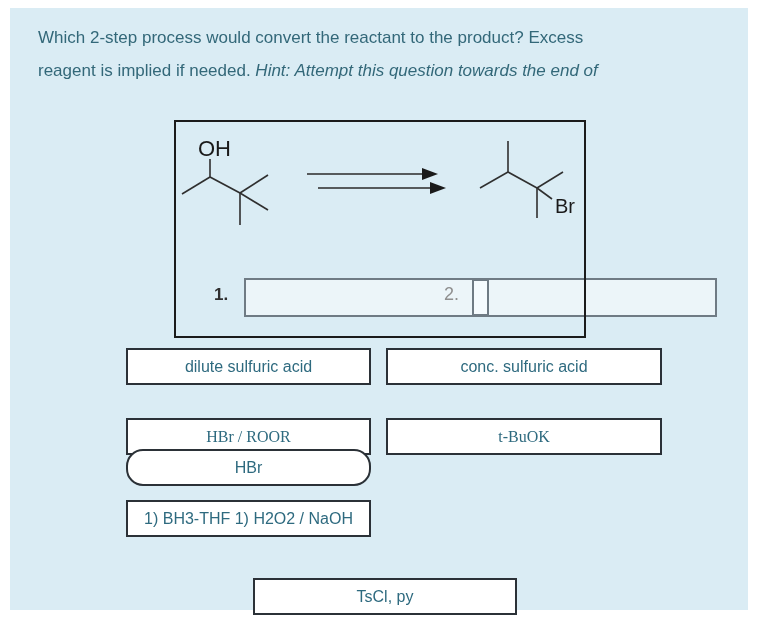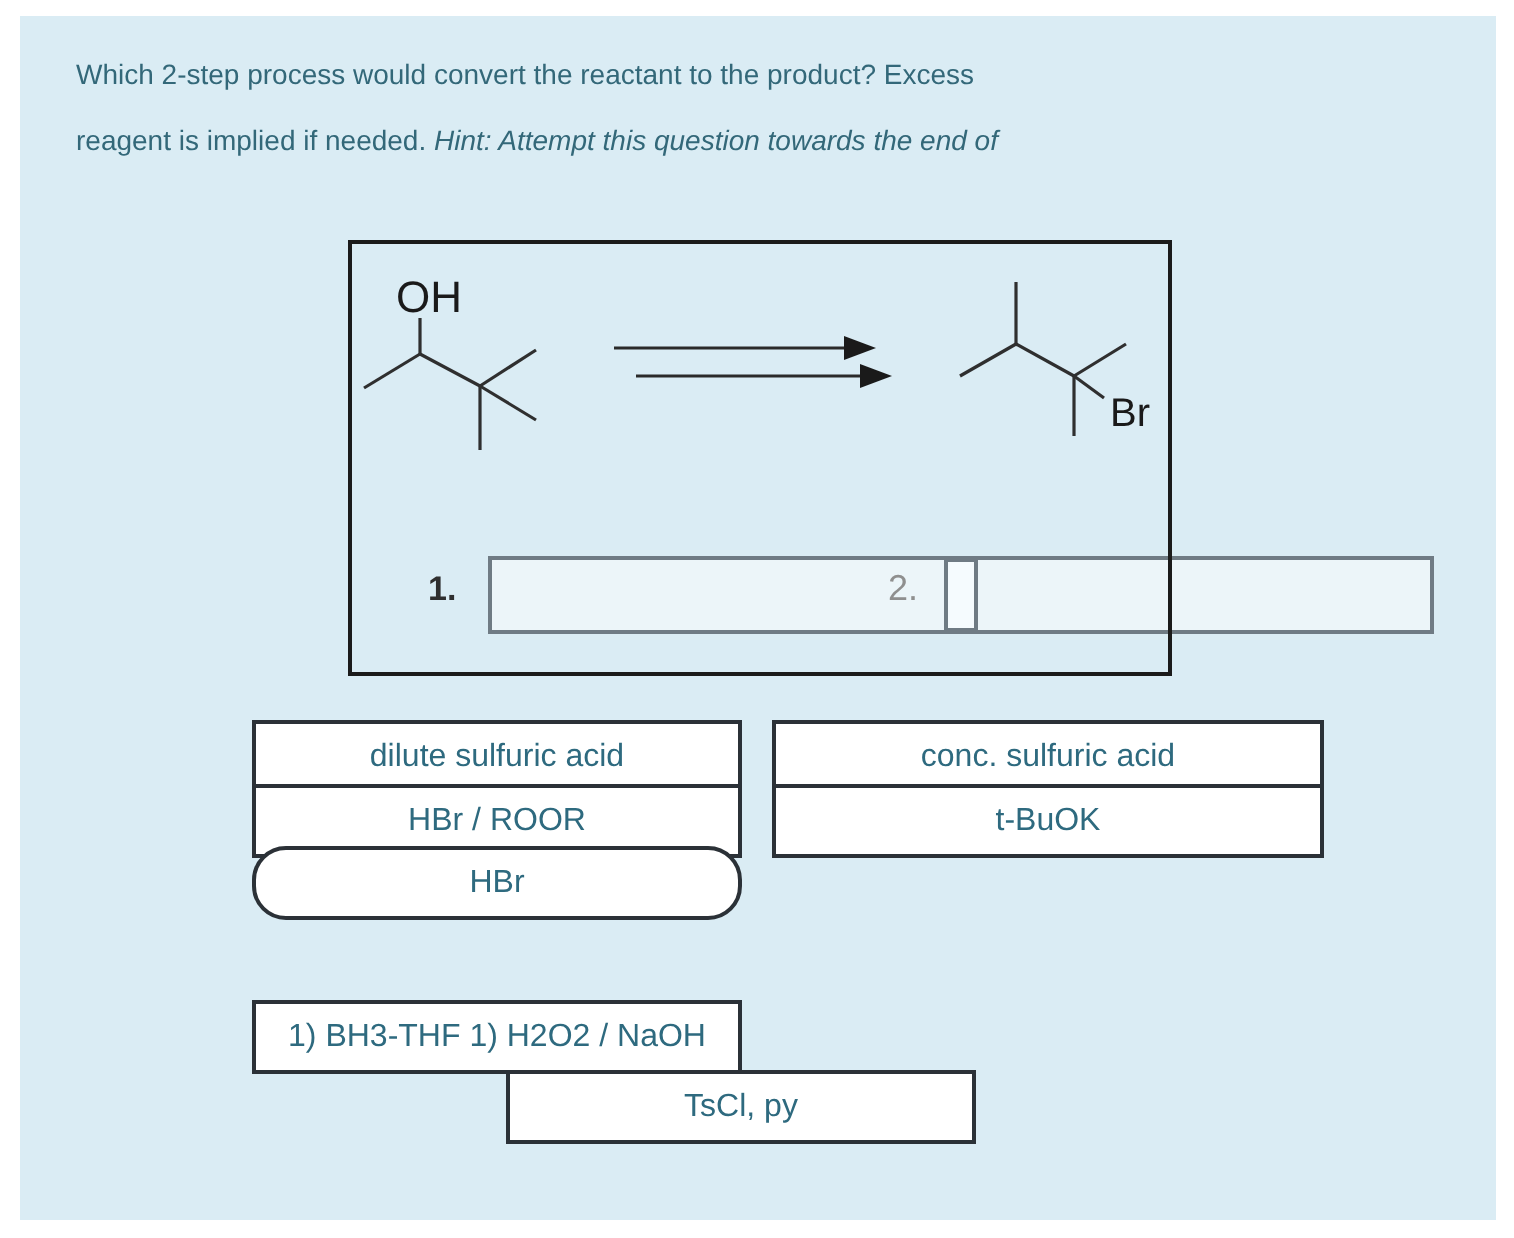--- a/index.html
+++ b/index.html
@@ -7,21 +7,21 @@
     width:757px; height:619px; background:#ffffff;
     font-family:"Liberation Sans", sans-serif;
     position:relative; overflow:hidden;
   }
   .panel {
     position:absolute; left:10px; top:8px; width:738px; height:602px;
     background:#daecf4;
   }
   .question {
     position:absolute; left:28px; top:13px;
-    color:#336879; font-size:14px; line-height:33px; white-space:nowrap;
+    color:#336879; font-size:17px; line-height:33px; white-space:nowrap;
   }
   .qline { height:33px; }
   .it { font-style:italic; }
 
   .structure-box {
     position:absolute; left:164px; top:112px; width:412px; height:218px;
     border:2px solid #1b1b1b; box-sizing:border-box; background:transparent;
   }
   .chem-svg {
     position:absolute; left:0; top:0; width:738px; height:602px;
@@ -47,23 +47,23 @@
 
   .opt {
     position:absolute; height:37px; box-sizing:border-box;
     background:#ffffff; border:2px solid #2b3137; color:#2e6a7f;
     font-size:16px; font-family:inherit;
     display:flex; align-items:center; justify-content:center;
     padding:0; cursor:pointer;
   }
   .colL { left:116px; width:245px; }
   .colR { left:376px; width:276px; }
-  .row1 { top:352px; } .row2 { top:384px; } .row3 { top:415px;border-radius:17px; }
+  .row1 { top:340px; } .row2 { top:410px;font-family:Liberation Serif, serif; } .row3 { top:441px;border-radius:17px; }
   .row4 { top:492px; }
-  .rowC { top:527px; left:243px; width:235px; }
+  .rowC { top:570px; left:243px; width:264px; }
 </style>
 </head>
 <body>
 
 <div class="panel">
 
   <div class="question">
     <div class="qline"><span>Which 2-step process would convert the reactant to the product? Excess</span></div>
     <div class="qline"><span>reagent is implied if needed. </span><span class="it">Hint: Attempt this question towards the end of</span></div>
   </div>

